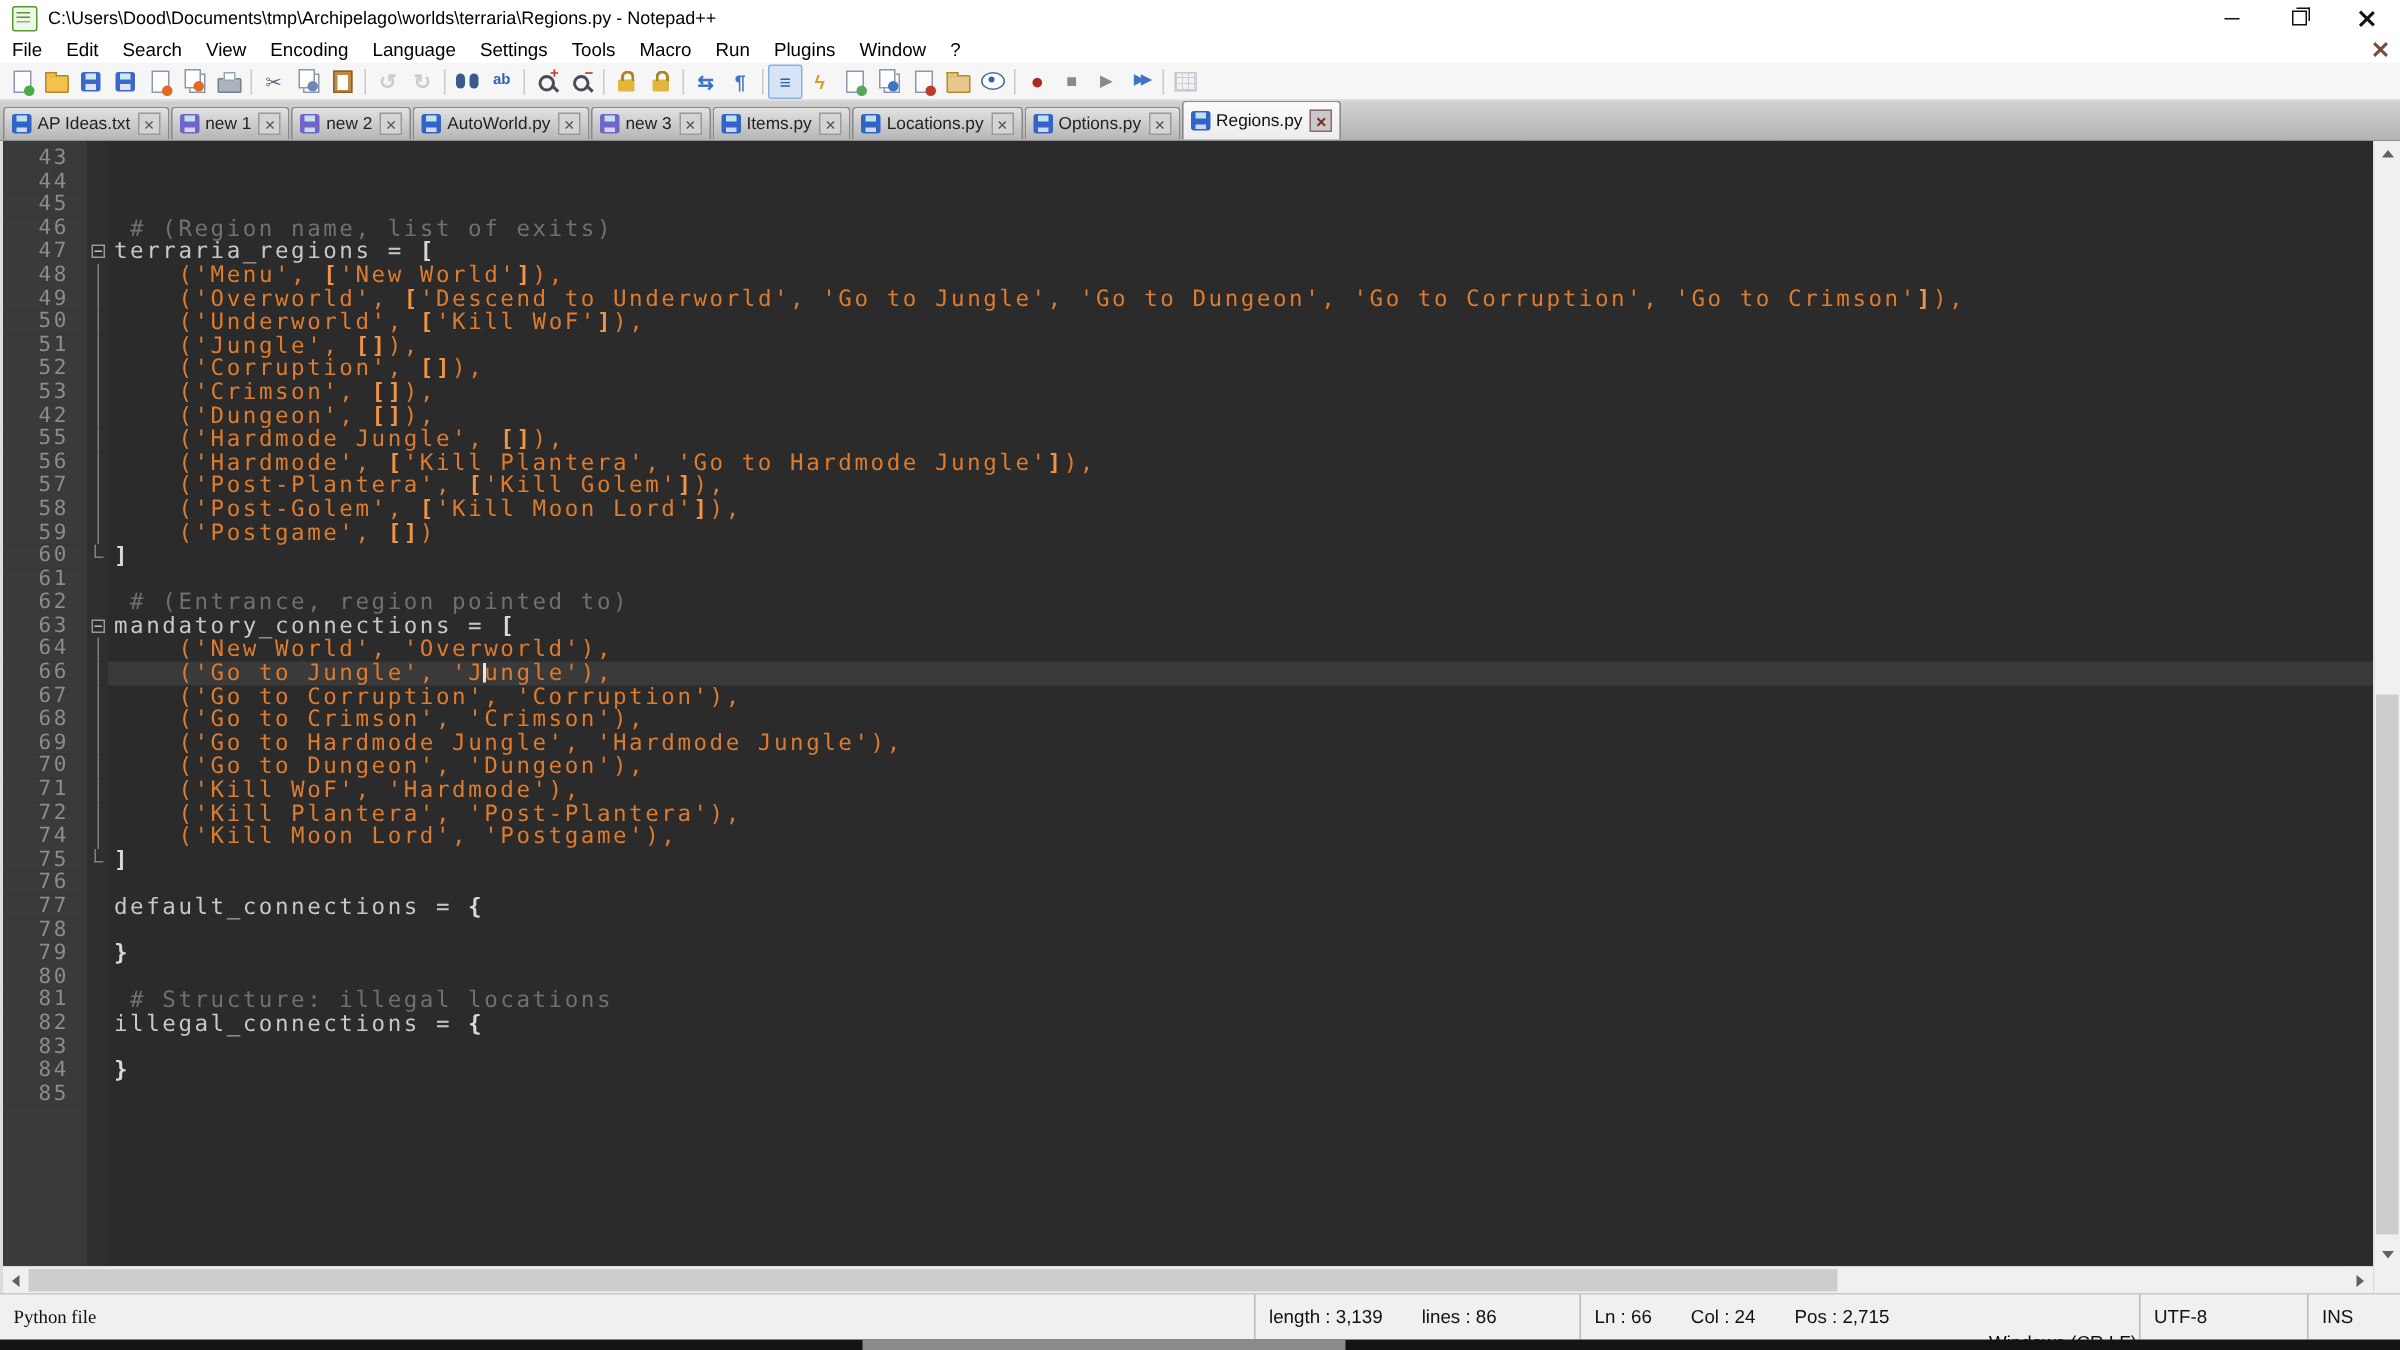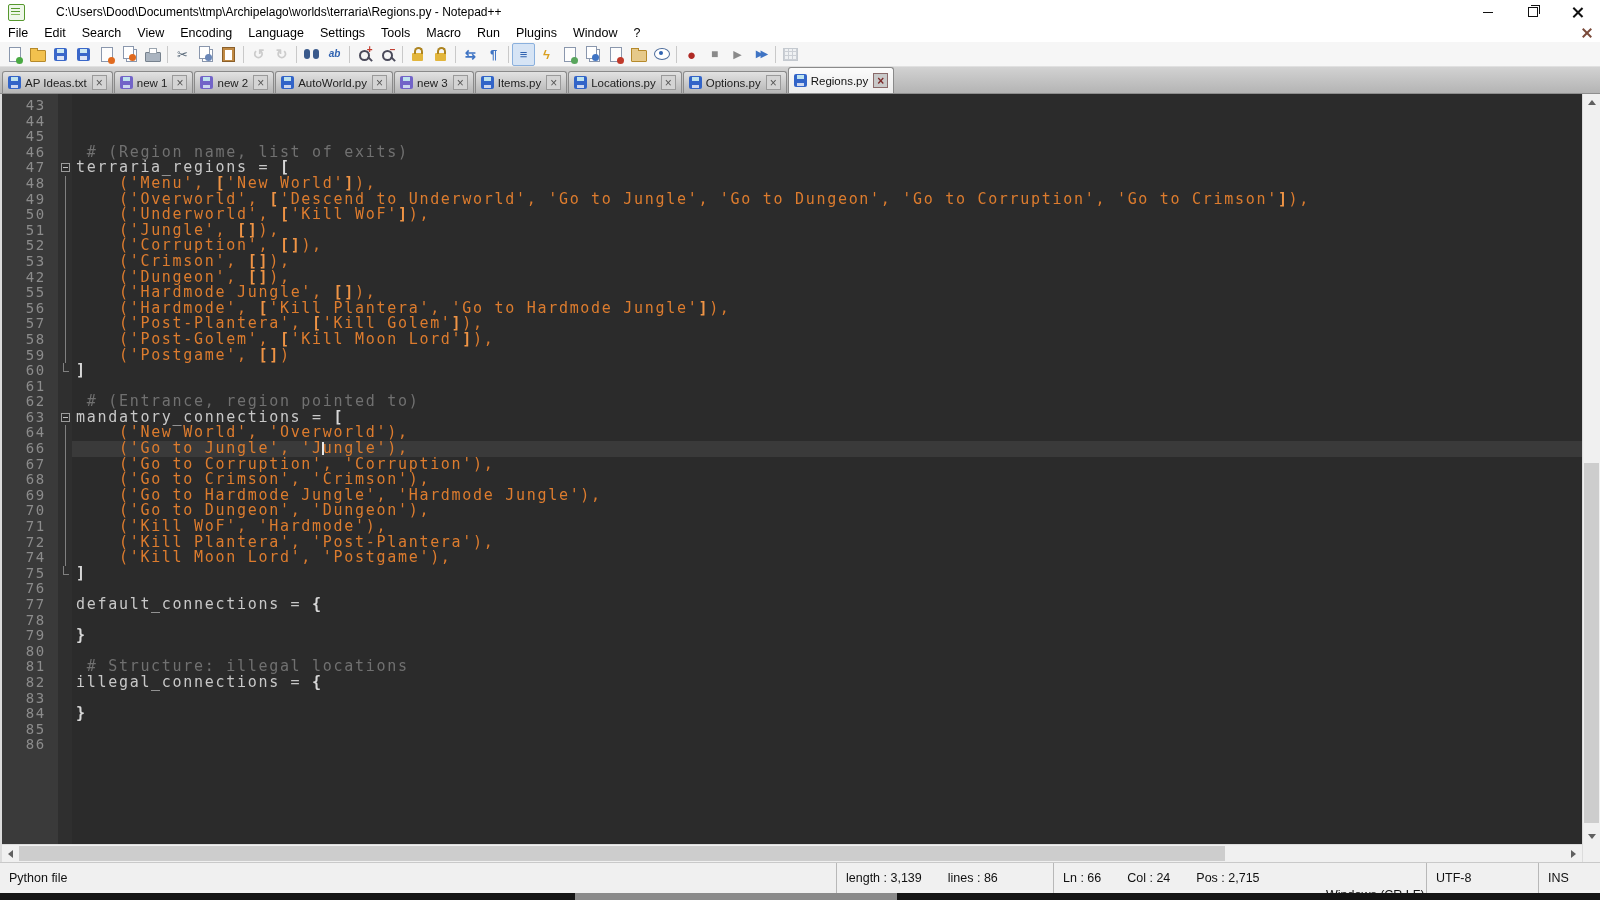--- a/index.html
+++ b/index.html
@@ -5,21 +5,21 @@
   html,body{margin:0;padding:0;width:1600px;height:900px;overflow:hidden;
     font-family:"Liberation Sans",sans-serif;background:#000;}
   .window{width:1600px;height:900px;display:flex;flex-direction:column;background:#fff;}
 
   
   .titlebar{height:24px;background:#ffffff;display:flex;align-items:center;flex:0 0 auto;}
   .np-icon{width:15px;height:15px;margin:0 7px 0 8px;background:#eef7e9;border:1px solid #56982e;
     border-radius:2px;position:relative;flex:0 0 auto;}
   .np-icon::before{content:"";position:absolute;left:2px;top:3px;width:9px;height:1px;
     background:#56982e;box-shadow:0 3px 0 #56982e,0 6px 0 #86b95e;}
-  .title-text{font-size:12px;color:#000;white-space:nowrap;margin-left:24px;}
+  .title-text{font-size:12px;color:#000;white-space:nowrap;}
   .tb-spacer{flex:1;}
   .winbtn{width:45px;height:24px;display:flex;align-items:center;justify-content:center;}
   .glyph-min{width:10px;height:1px;background:#111;display:block;}
   .glyph-restore{width:8px;height:8px;border:1px solid #111;display:block;position:relative;background:#fff;}
   .glyph-restore::before{content:"";position:absolute;left:2px;top:-3px;width:8px;height:8px;
     border:1px solid #111;border-left:none;border-bottom:none;}
   .glyph-close{width:10px;height:10px;position:relative;display:block;}
   .glyph-close::before,.glyph-close::after{content:"";position:absolute;left:4px;top:-1px;width:1.5px;height:13px;background:#111;}
   .glyph-close::before{transform:rotate(45deg);} .glyph-close::after{transform:rotate(-45deg);}
 
@@ -61,21 +61,21 @@
   .sh-mag .handle{position:absolute;right:2px;bottom:0;width:2px;height:6px;background:#4a4a5a;transform:rotate(-45deg);}
   .sh-mag .sign{position:absolute;right:0;top:-2px;font-size:10px;font-weight:700;}
   .sh-lock{width:11px;height:8px;border-radius:1px;position:relative;margin-top:5px;}
   .sh-lock::before{content:"";position:absolute;top:-6px;left:2px;width:5px;height:5px;border:2px solid #ad8420;
     border-bottom:none;border-radius:5px 5px 0 0;}
   .sh-eye{width:14px;height:10px;border:1px solid #4a6a9a;border-radius:50%;background:#fff;position:relative;}
   .sh-eye::before{content:"";position:absolute;top:2px;left:4px;width:4px;height:4px;border-radius:50%;background:#2f62b0;}
   .sh-grid{width:13px;height:11px;background-color:#e8ecf0;border:1px solid #8894a0;
     background-image:repeating-linear-gradient(0deg,#98a2ae 0 1px,transparent 1px 4px),
                      repeating-linear-gradient(90deg,#98a2ae 0 1px,transparent 1px 4px);}
-  [data-name="replace-icon"] .tg{font-size:10px;font-weight:700;font-style:italic;}
+  [data-name="replace-icon"] .tg{font-size:10px;font-weight:700;}
   [data-name="run-macro-multiple-icon"] .tg{font-size:10px;letter-spacing:-3px;}
   [data-name="record-macro-icon"] .tg{font-size:15px;}
   [data-name="stop-macro-icon"] .tg{font-size:12px;}
   [data-name="play-macro-icon"] .tg{font-size:11px;}
   [data-name="undo-icon"] .tg,[data-name="redo-icon"] .tg{font-size:14px;font-weight:700;}
   [data-name="word-wrap-icon"] .tg,[data-name="show-all-characters-icon"] .tg,
   [data-name="function-list-icon"] .tg,[data-name="indent-guide-icon"] .tg{font-size:13px;font-weight:700;}
 
   
   .tabbar{height:26px;background:linear-gradient(#d2d2d2,#b4b4b4);border-bottom:1px solid #8e8e8e;
@@ -129,21 +129,21 @@
   .arr-up{width:0;height:0;border-left:4px solid transparent;border-right:4px solid transparent;border-bottom:5px solid #606060;}
   .arr-dn{width:0;height:0;border-left:4px solid transparent;border-right:4px solid transparent;border-top:5px solid #606060;}
   .arr-lf{width:0;height:0;border-top:4px solid transparent;border-bottom:4px solid transparent;border-right:5px solid #606060;}
   .arr-rt{width:0;height:0;border-top:4px solid transparent;border-bottom:4px solid transparent;border-left:5px solid #606060;}
 
   
   .statusbar{height:30px;background:#f0f0f0;border-top:1px solid #c9c9c9;display:flex;align-items:stretch;
     font-size:12.5px;color:#111;flex:0 0 auto;}
   .ssec{display:flex;align-items:center;padding-left:9px;box-sizing:border-box;white-space:nowrap;}
   .ssec + .ssec{border-left:1px solid #b8b8b8;}
-  .s-doctype{flex:1;}
+  .s-doctype{flex:1;font-family:Liberation Serif, serif;}
   .s-size{width:217px;} .s-caret{width:263px;} .s-eol{width:110px;margin-top:32px;} .s-enc{width:112px;} .s-ins{width:62px;}
   .ssec .gap{margin-right:26px;}
 
   
   .bstrip{height:7px;background:#141414;position:relative;flex:0 0 auto;}
   .bstrip .seg{position:absolute;left:575px;width:322px;top:0;bottom:0;background:#8a8a8a;}
 </style>
 </head>
 <body>
 
@@ -616,25 +616,20 @@
           <div class="crow" data-name="code-line">
             <span class="ln" data-name="line-number">84</span>
             <span class="fold" data-name="fold-margin"></span>
             <span class="ctext" data-name="code-text"><span class="tw" data-name="code-token">}</span></span>
           </div>
           <div class="crow" data-name="code-line">
             <span class="ln" data-name="line-number">85</span>
             <span class="fold" data-name="fold-margin"></span>
             <span class="ctext" data-name="code-text"></span>
           </div>
-          <div class="crow" data-name="code-line">
-            <span class="ln" data-name="line-number">86</span>
-            <span class="fold" data-name="fold-margin"></span>
-            <span class="ctext" data-name="code-text"></span>
-          </div>
           <div class="crow fill" data-name="code-filler-row">
             <span class="ln" data-name="line-number-gutter"></span>
             <span class="fold" data-name="fold-margin"></span>
             <span class="ctext" data-name="code-text"></span>
           </div>
         </div>
       <div class="hscroll" data-name="horizontal-scrollbar">
         <span class="sbtn" data-name="scroll-left-button">
             <span class="arr-lf" data-name="arrow-left-icon"></span>
           </span>

